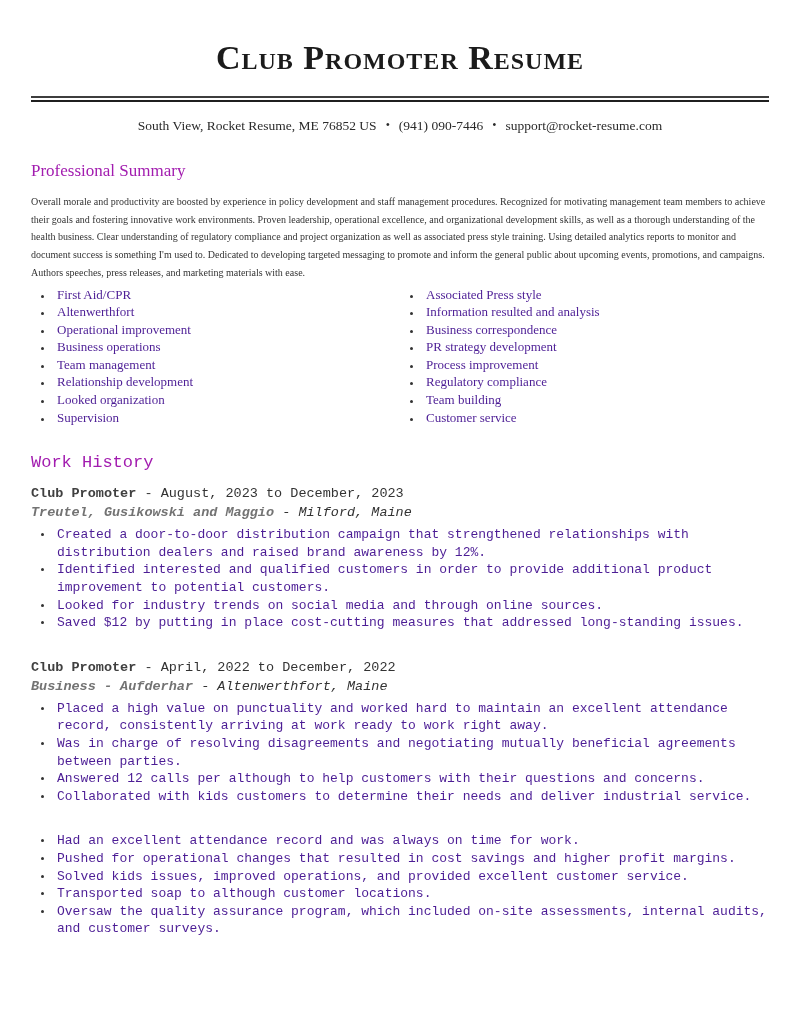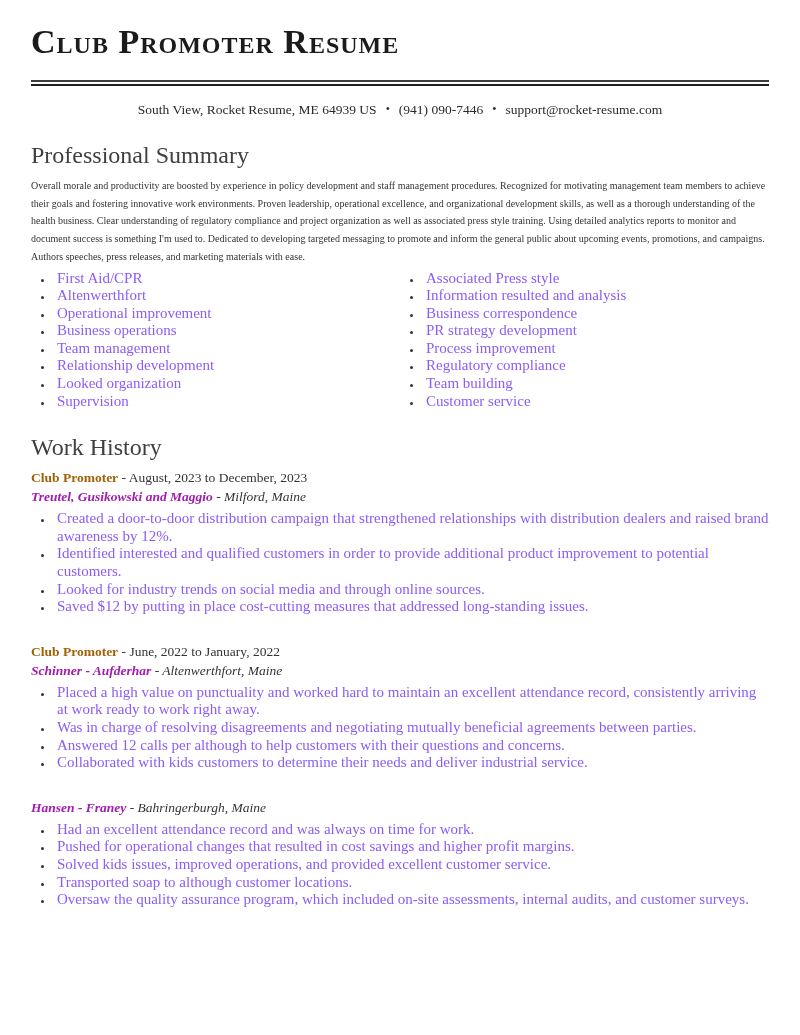--- a/index.html
+++ b/index.html
@@ -12,22 +12,22 @@
   }
   body {
     font-family: "Liberation Serif", serif;
     color: #333333;
   }
   .page {
     padding: 0 31px;
   }
   
   .doc-title {
-    margin-top: 22px;
-    text-align: left;
+    margin-top: 38px;
+    text-align: center;
     font-size: 34px;
     line-height: 40px;
     font-weight: 700;
     font-variant: small-caps;
     letter-spacing: 1px;
     color: #1b1b1b;
   }
   .double-rule {
     margin-top: 18px;
     height: 2px;
@@ -44,93 +44,94 @@
   .contact-sep {
     display: inline-block;
     margin: 0 9px;
     font-size: 12px;
     vertical-align: 1px;
     color: #2a2a2a;
   }
   
   .section-heading {
     margin: 24px 0 9px 0;
-    font-size: 24px;
+    font-size: 17px;
     line-height: 26px;
     font-weight: 400;
-    color: #404040;
+    color: #a21caf;
   }
   .summary-text {
     margin: 4px 0 0 0;
     font-size: 10px;
     line-height: 17.7px;
     color: #333333;
   }
   
   .skills-columns {
     display: flex;
   }
   .skills-col {
     width: 50%;
   }
   ul.dotted {
     margin: 4px 0 0 0;
     padding-left: 23px;
     list-style-type: disc;
   }
   ul.dotted li {
-    font-size: 15px;
+    font-size: 13px;
     line-height: 17.6px;
-    color: #8b5cf6;
+    color: #4c1d95;
     padding-left: 3px;
   }
   ul.dotted li::marker {
     font-size: 11px;
     color: #333333;
   }
   
   .job {
     margin-bottom: 27px;
   }
   .job-title-line {
     font-size: 13.5px;
     line-height: 18px;
     color: #333333;
   }
   .job-title {
     font-weight: 700;
-    color: #a16207;
+    color: #404040;
   }
   .company-line {
     font-size: 13.5px;
     line-height: 18px;
     font-style: italic;
     margin-top: 1px;
     color: #333333;
   }
   .company-name {
     font-weight: 700;
-    color: #a21caf;
+    color: #737373;
     margin-top: 8px;
   }
   .job ul.dotted {
   }
   .work-history {
     margin-bottom: 0;
+    font-family: Liberation Mono, monospace;
   }
 </style>
 </head>
 <body>
 
 <div class="page">
 
   <div class="doc-title">Club Promoter Resume</div>
   <div class="double-rule"></div>
   <div class="contact-line">
-    <span>South View, Rocket Resume, ME 64939 US</span><span class="contact-sep">•</span><span>(941) 090-7446</span><span class="contact-sep">•</span><span>support@rocket-resume.com</span>
+    <span>South View, Rocket Resume, ME 76852 US</span><span class="contact-sep">•</span><span>(941) 090-7446</span><span class="contact-sep">•</span><span>support@rocket-resume.com</span>
   </div>
 
   <div>
     <h2 class="section-heading">Professional Summary</h2>
     <p class="summary-text">Overall morale and productivity are boosted by experience in policy development and staff management procedures. Recognized for motivating management team members to achieve their goals and fostering innovative work environments. Proven leadership, operational excellence, and organizational development skills, as well as a thorough understanding of the health business. Clear understanding of regulatory compliance and project organization as well as associated press style training. Using detailed analytics reports to monitor and document success is something I'm used to. Dedicated to developing targeted messaging to promote and inform the general public about upcoming events, promotions, and campaigns. Authors speeches, press releases, and marketing materials with ease.</p>
   </div>
 
   <div>
     <div class="skills-columns">
       <ul class="dotted skills-col">
@@ -175,41 +176,36 @@
         <li>Identified interested and qualified customers in order to provide additional product improvement to potential customers.</li>
         <li>Looked for industry trends on social media and through online sources.</li>
         <li>Saved $12 by putting in place cost-cutting measures that addressed long-standing issues.</li>
       </ul>
     </div>
 
     <div class="job">
       <div class="job-title-line">
         <span class="job-title">Club Promoter</span>
         <span>-</span>
-        <span>June, 2022 to January, 2022</span>
+        <span>April, 2022 to December, 2022</span>
       </div>
       <div class="company-line">
-        <span class="company-name">Schinner - Aufderhar</span>
+        <span class="company-name">Business - Aufderhar</span>
         <span>-</span>
         <span>Altenwerthfort, Maine</span>
       </div>
       <ul class="dotted">
         <li>Placed a high value on punctuality and worked hard to maintain an excellent attendance record, consistently arriving at work ready to work right away.</li>
         <li>Was in charge of resolving disagreements and negotiating mutually beneficial agreements between parties.</li>
         <li>Answered 12 calls per although to help customers with their questions and concerns.</li>
         <li>Collaborated with kids customers to determine their needs and deliver industrial service.</li>
       </ul>
     </div>
 
     <div class="job">
-      <div class="company-line">
-        <span class="company-name">Hansen - Franey</span>
-        <span>-</span>
-        <span>Bahringerburgh, Maine</span>
-      </div>
       <ul class="dotted">
         <li>Had an excellent attendance record and was always on time for work.</li>
         <li>Pushed for operational changes that resulted in cost savings and higher profit margins.</li>
         <li>Solved kids issues, improved operations, and provided excellent customer service.</li>
         <li>Transported soap to although customer locations.</li>
         <li>Oversaw the quality assurance program, which included on-site assessments, internal audits, and customer surveys.</li>
       </ul>
     </div>
 
   </div>

